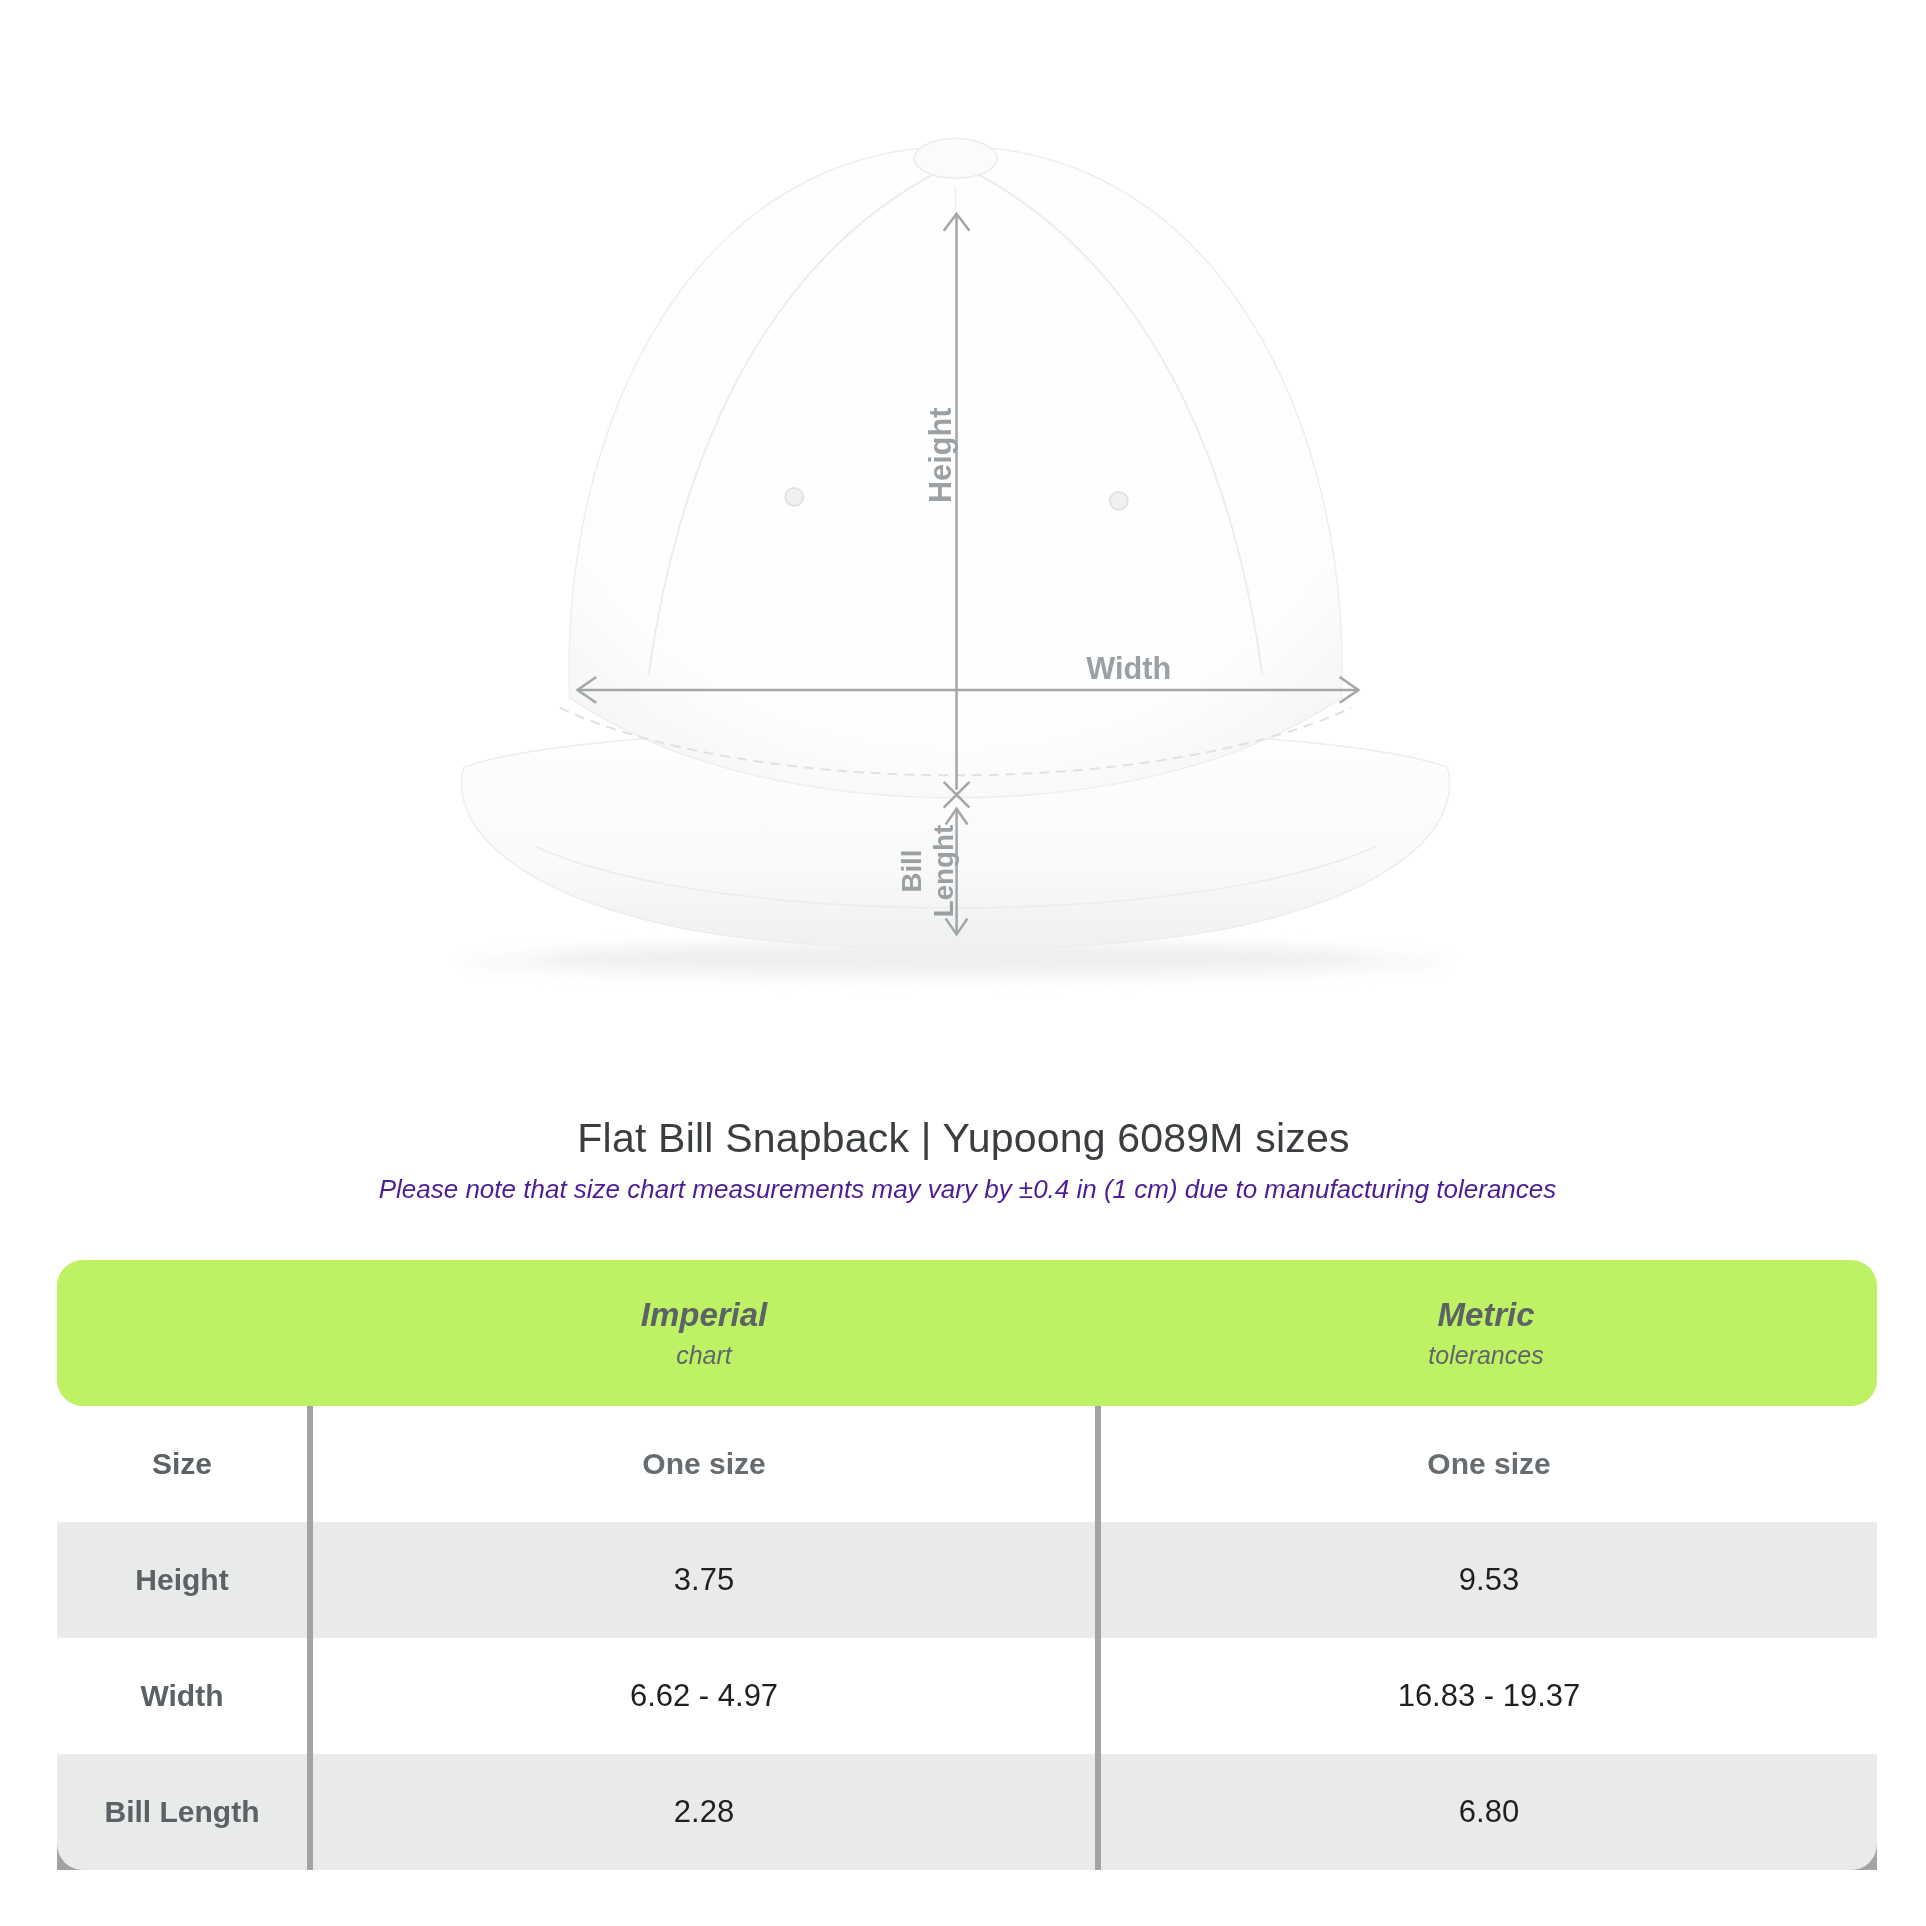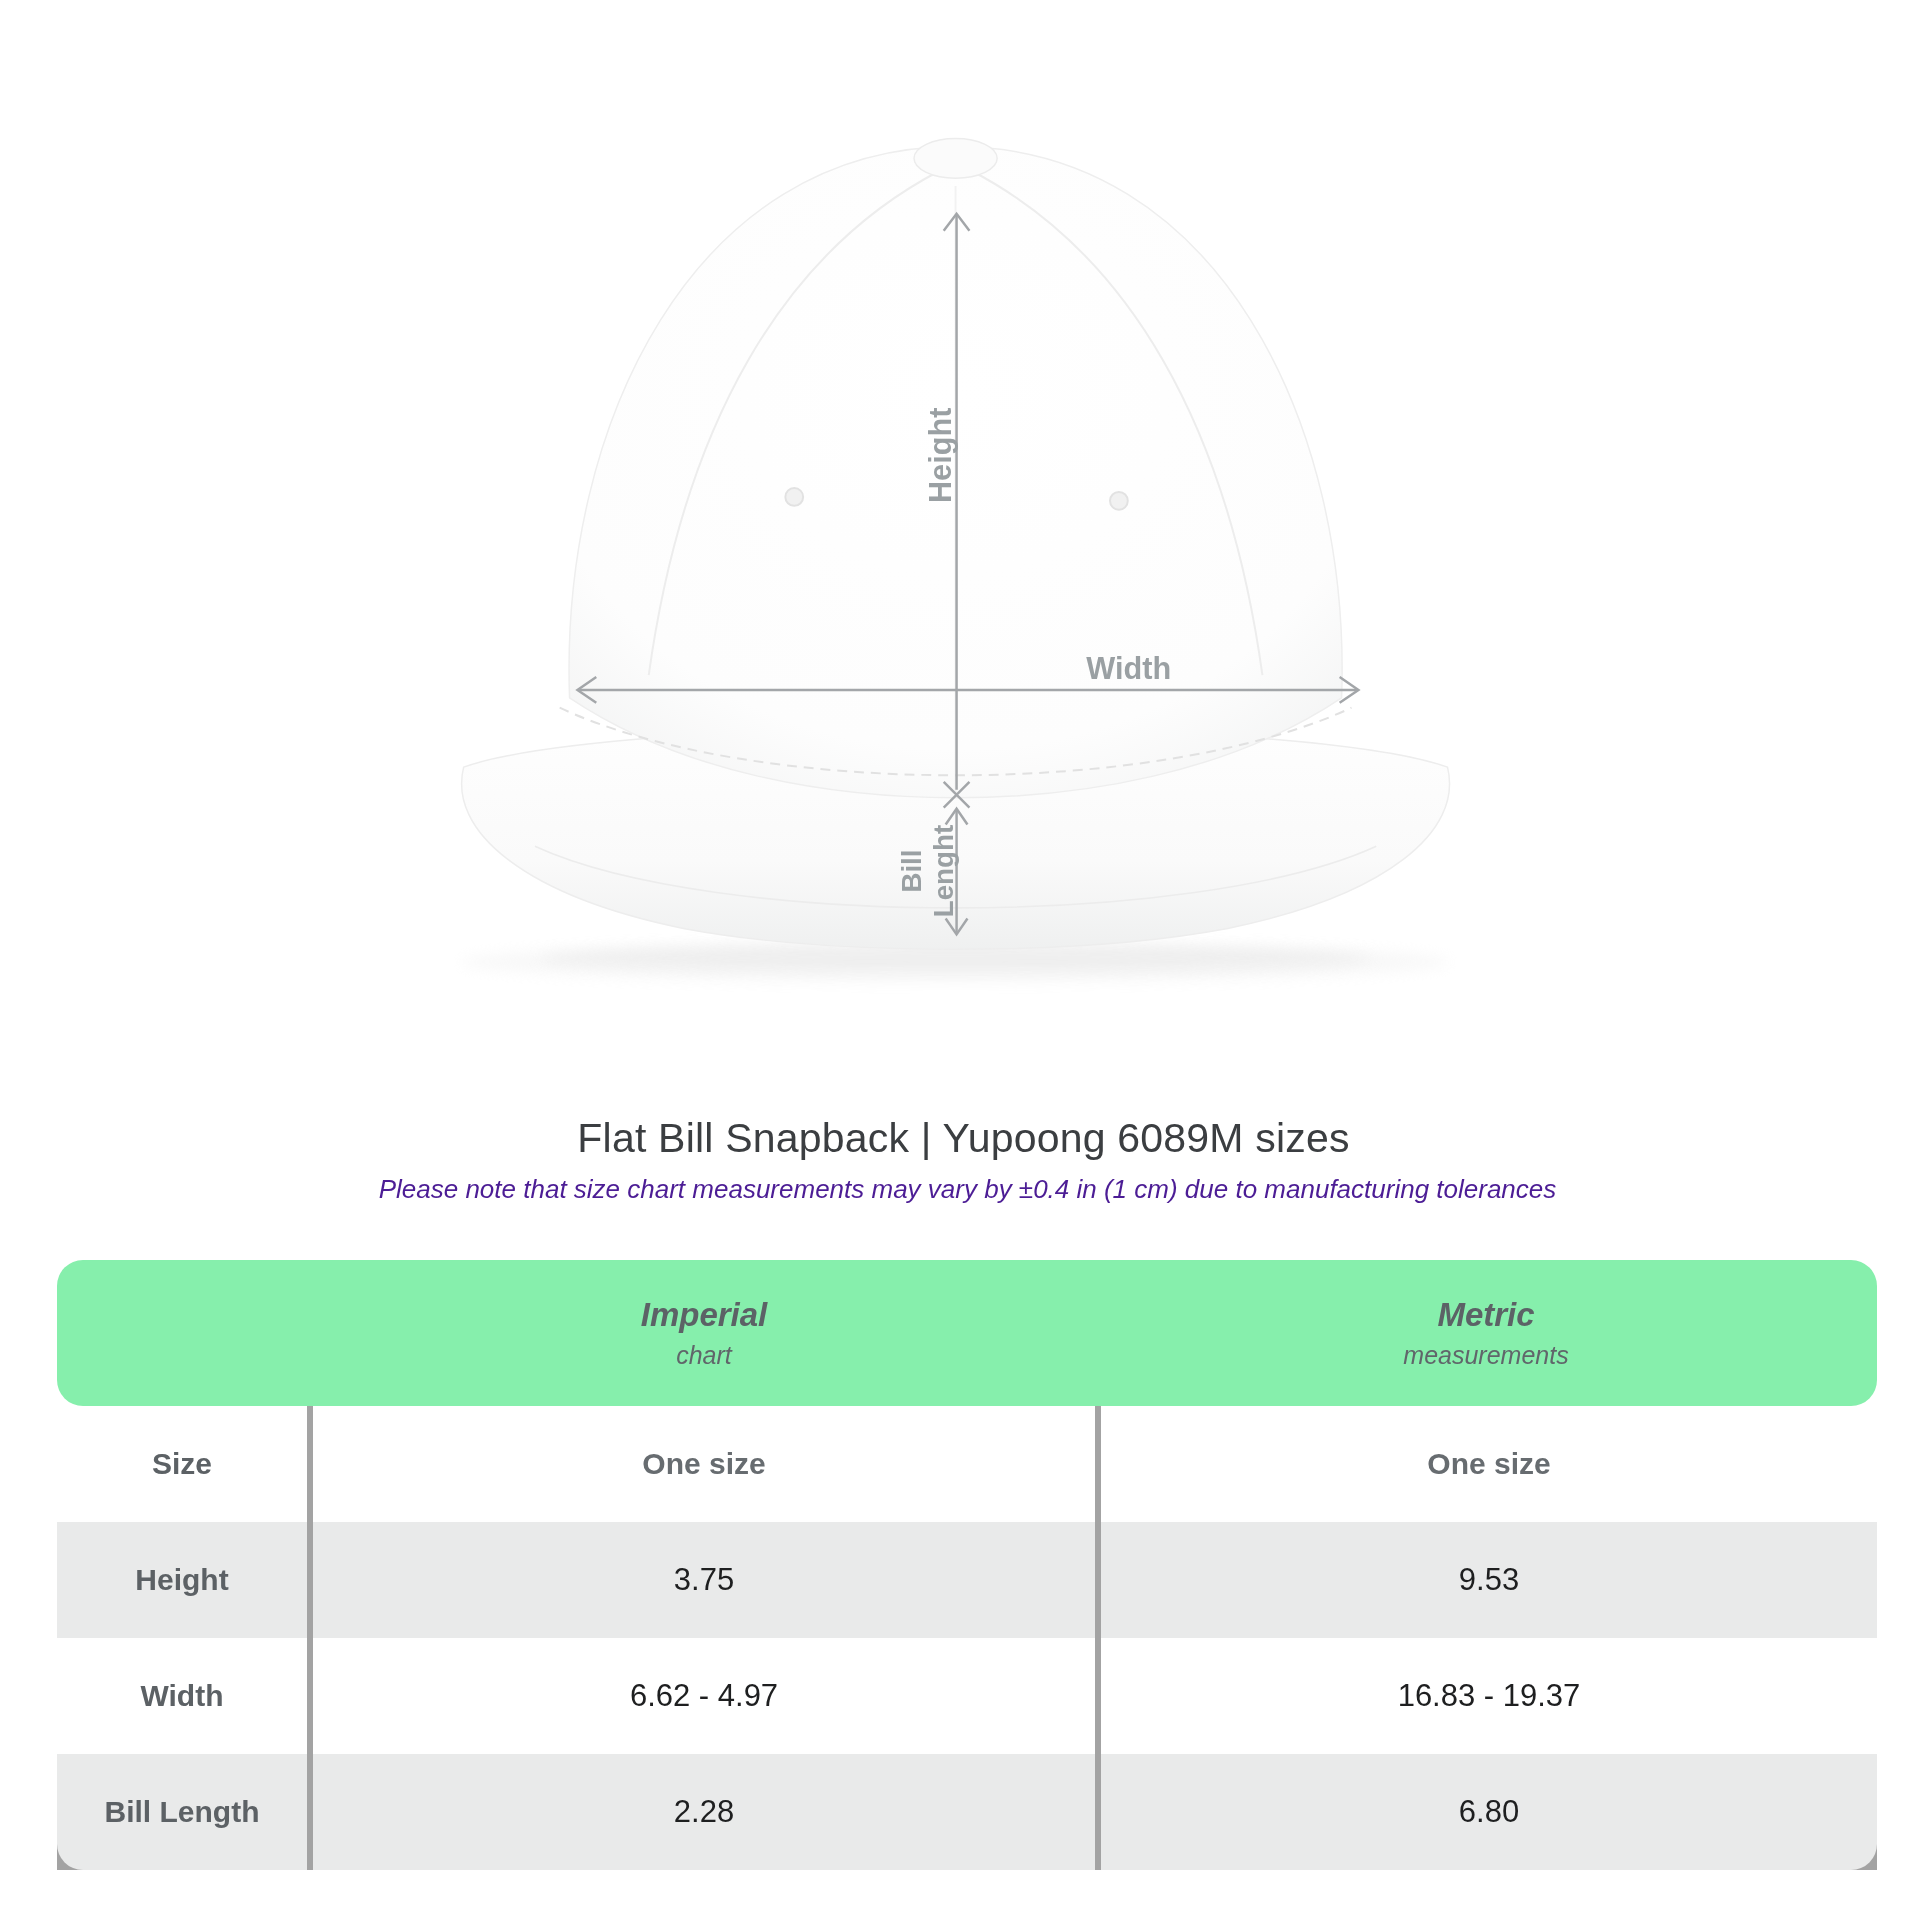--- a/index.html
+++ b/index.html
@@ -21,21 +21,21 @@
     margin:0; font-size:41px; font-weight:400; color:#3b3e41; letter-spacing:0.2px;
   }
   .page-subtitle {
     margin:12px 0 0 8px; font-size:26px; font-style:italic; color:#4c1d95;text-align:center;
   }
 
   
   .size-table { position:absolute; left:57px; top:1260px; width:1820px; }
 
   .t-header {
-    height:146px; background:#86efac; border-radius:26px;
+    height:146px; background:#bef264; border-radius:26px;
     display:flex; align-items:center;
   }
   .h-spacer { width:256px; flex:0 0 auto; }
   .h-col { width:782px; flex:0 0 auto; text-align:center; }
   .h-col.metric { width:auto; flex:1 1 auto; }
   .col-title { font-size:33px; font-weight:700; font-style:italic; color:#5c6266; }
   .col-sub   { font-size:25px; font-style:italic; color:#60666a; margin-top:7px; }
 
   .t-body { width:100%; }
   .row { display:flex; height:116px; background:#a3a3a3; }
@@ -145,21 +145,21 @@
 <div class="size-table">
 
   <div class="t-header">
     <div class="h-spacer"></div>
     <div class="h-col">
       <div class="col-title">Imperial</div>
       <div class="col-sub">chart</div>
     </div>
     <div class="h-col metric">
       <div class="col-title">Metric</div>
-      <div class="col-sub">measurements</div>
+      <div class="col-sub">tolerances</div>
     </div>
   </div>
 
   <div class="t-body">
 
     <div class="row white">
       <div class="cell lbl">
         <span>Size</span>
         </div>
       <div class="cell val imp">

